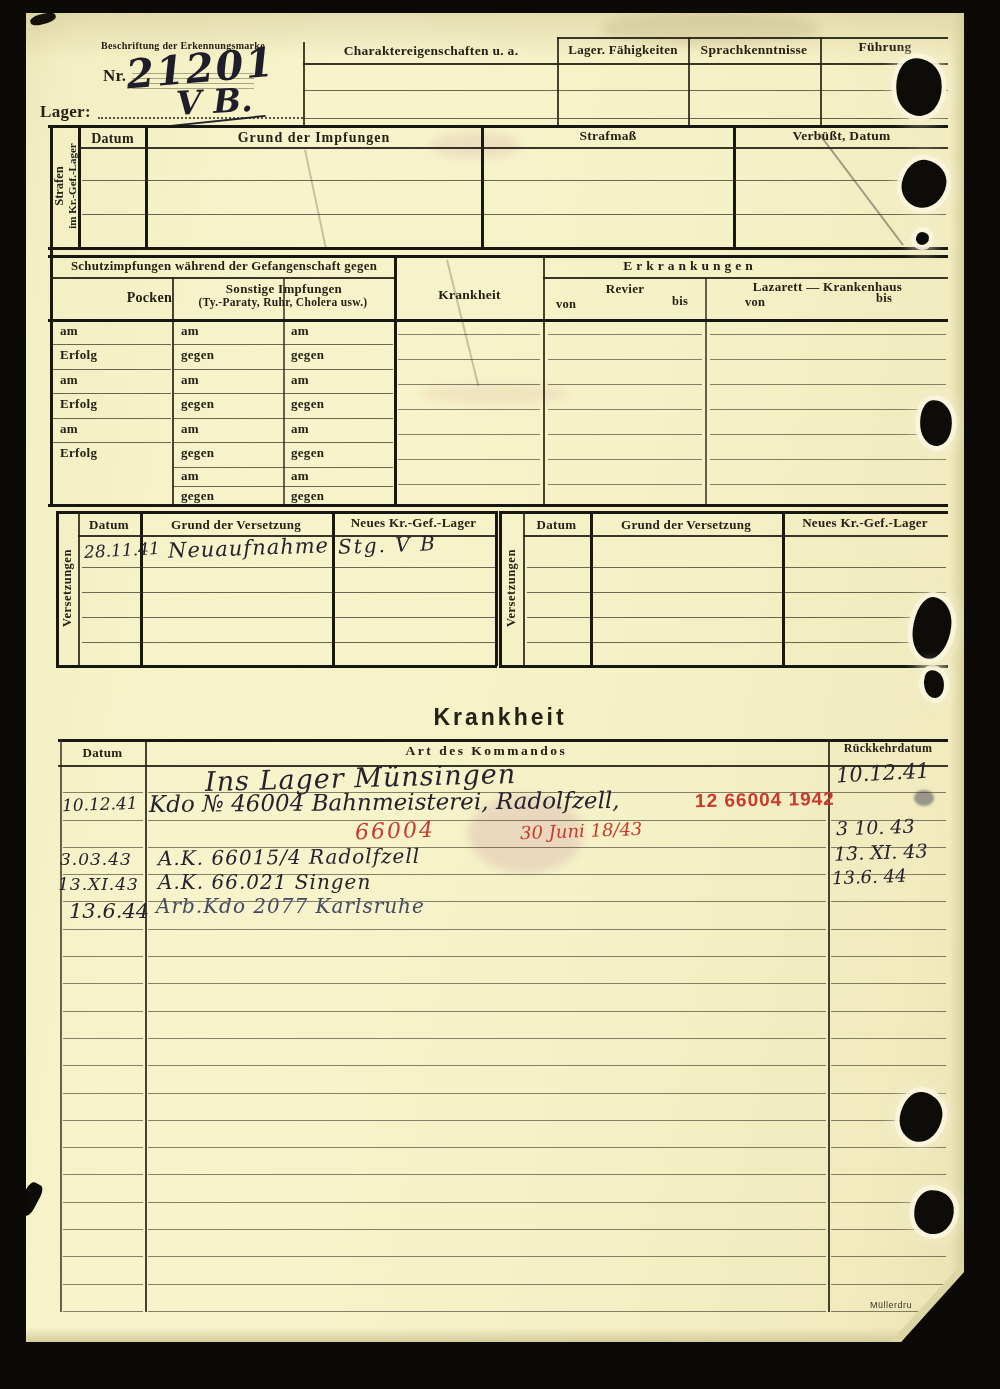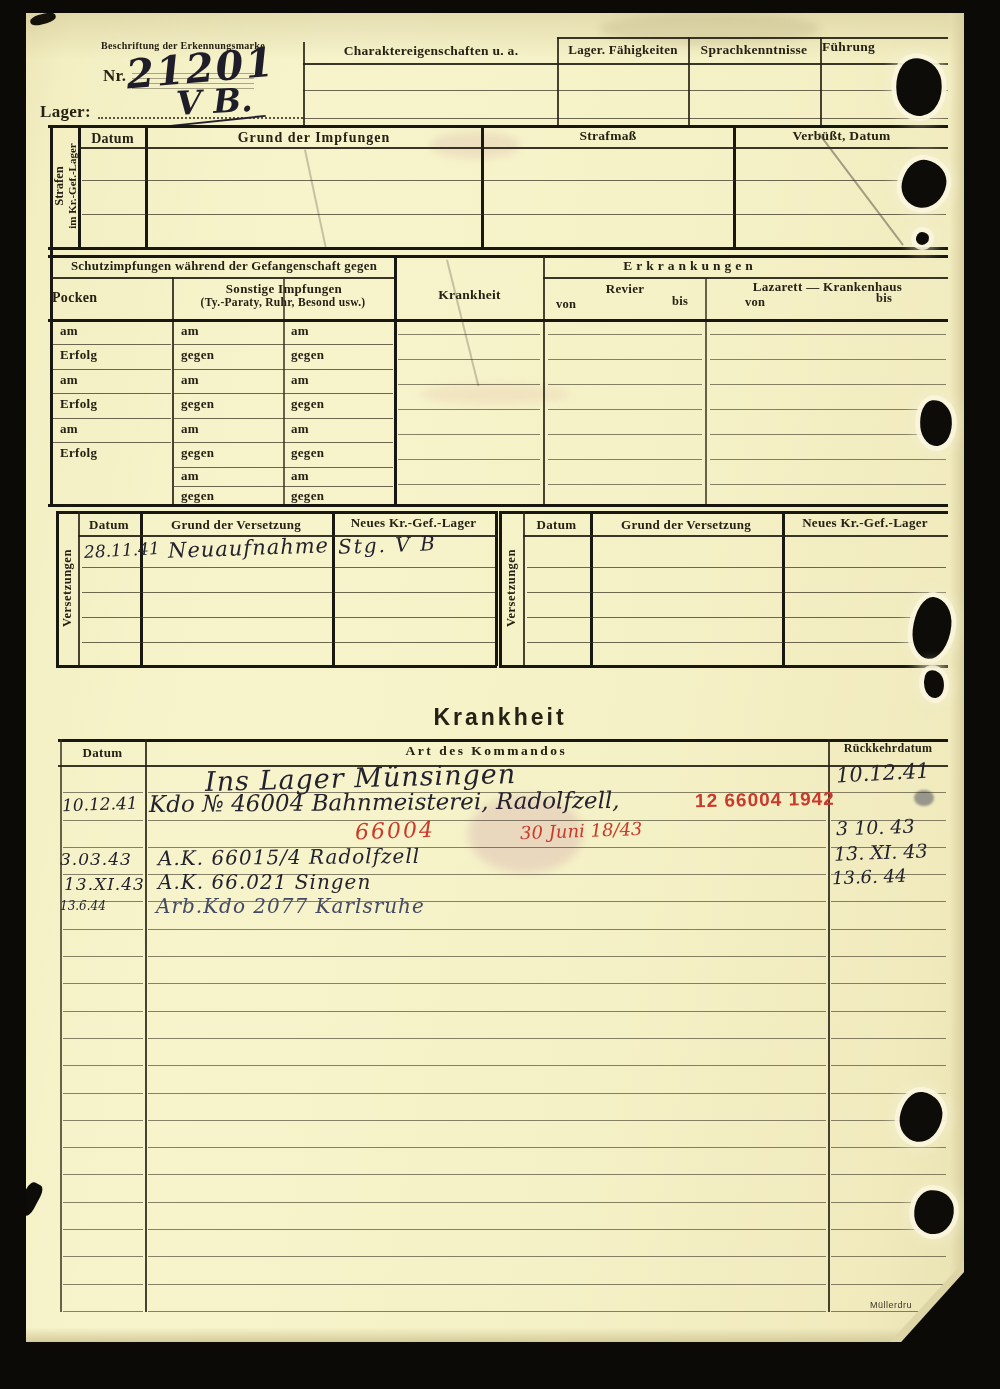--- a/index.html
+++ b/index.html
@@ -53,21 +53,21 @@
       <i class="hl" style="left:132px;top:88px;width:122px;opacity:.55"></i>
       <span class="lbl" style="left:40px;top:102px;font-size:17px">Lager:</span>
       <div class="dotted" style="left:98px;top:104px;width:205px;height:15px"></div>
       <span class="hand" style="left:126px;top:44px;font-size:40px;font-weight:700;letter-spacing:2px;transform:rotate(-5deg);color:#1e1d29">21201</span>
       <span class="hand" style="left:176px;top:82px;font-size:33px;font-weight:700;transform:rotate(-3deg);color:#1e1d29">V B.</span>
       <i class="hl2" style="left:168px;top:120px;width:98px;transform:rotate(-6deg);background:#23222e"></i>
 
       <span class="lbl" style="left:305px;top:43px;width:252px;text-align:center;font-size:13.5px">Charaktereigenschaften u. a.</span>
       <span class="lbl" style="left:559px;top:42px;width:128px;text-align:center;font-size:13px">Lager. Fähigkeiten</span>
       <span class="lbl" style="left:689px;top:42px;width:130px;text-align:center;font-size:13.5px">Sprachkenntnisse</span>
-      <span class="lbl" style="left:822px;top:39px;width:126px;text-align:left;font-size:13.5px">Führung</span>
+      <span class="lbl" style="left:822px;top:39px;width:126px;text-align:center;font-size:13.5px">Führung</span>
 
       <i class="hl2" style="left:557px;top:37px;width:391px"></i>
       <i class="hl2" style="left:303px;top:63px;width:645px"></i>
       <i class="hl" style="left:303px;top:90px;width:645px"></i>
       <i class="hl" style="left:303px;top:118px;width:645px"></i>
       <i class="vl2" style="left:303px;top:42px;height:84px"></i>
       <i class="vl2" style="left:557px;top:37px;height:89px"></i>
       <i class="vl2" style="left:688px;top:37px;height:89px"></i>
       <i class="vl2" style="left:820px;top:37px;height:89px"></i>
     </div>
@@ -101,23 +101,23 @@
       <i class="hl2" style="left:50px;top:277px;width:346px"></i>
       <span class="lbl" style="left:545px;top:258px;width:290px;text-align:center;font-size:13.5px;letter-spacing:4px">Erkrankungen</span>
       <i class="hl2" style="left:543px;top:277px;width:405px"></i>
 
       <i class="vl3" style="left:394px;top:255px;height:250px"></i>
       <i class="vl2" style="left:543px;top:256px;height:249px"></i>
       <i class="vl" style="left:705px;top:277px;height:228px"></i>
       <i class="vl2" style="left:172px;top:277px;height:228px"></i>
       <i class="vl" style="left:283px;top:277px;height:228px"></i>
 
-      <span class="lbl" style="left:52px;top:290px;width:120px;text-align:left;font-size:14px">Pocken</span>
+      <span class="lbl" style="left:52px;top:290px;width:120px;text-align:right;font-size:14px">Pocken</span>
       <span class="lbl" style="left:174px;top:281px;width:220px;text-align:center;font-size:13px">Sonstige Impfungen</span>
-      <span class="lbl" style="left:170px;top:296px;width:226px;text-align:center;font-size:11.5px;font-weight:600">(Ty.-Paraty, Ruhr, Besond usw.)</span>
+      <span class="lbl" style="left:170px;top:296px;width:226px;text-align:center;font-size:11.5px;font-weight:600">(Ty.-Paraty, Ruhr, Cholera usw.)</span>
       <span class="lbl" style="left:396px;top:287px;width:147px;text-align:center;font-size:13.5px">Krankheit</span>
       <span class="lbl" style="left:545px;top:281px;width:160px;text-align:center;font-size:13px">Revier</span>
       <span class="lbl" style="left:556px;top:297px;font-size:12.5px">von</span>
       <span class="lbl" style="left:672px;top:294px;font-size:12.5px">bis</span>
       <span class="lbl" style="left:707px;top:279px;width:241px;text-align:center;font-size:13px">Lazarett — Krankenhaus</span>
       <span class="lbl" style="left:745px;top:295px;font-size:12.5px">von</span>
       <span class="lbl" style="left:876px;top:291px;font-size:12.5px">bis</span>
 
       <i class="hl3" style="left:48px;top:319px;width:900px"></i>
 
@@ -230,25 +230,25 @@
       <span class="hand red" style="left:695px;top:789px;font-size:19px;font-weight:700;letter-spacing:1px;transform:rotate(-1deg);font-style:normal;font-family:'Liberation Sans',sans-serif">12 66004 1942</span>
 
       <span class="hand red" style="left:355px;top:818px;font-size:22px;letter-spacing:2px;transform:rotate(-2deg)">66004</span>
       <span class="hand red" style="left:520px;top:820px;font-size:18px;transform:rotate(-2deg)">30 Juni 18/43</span>
       <span class="hand" style="left:836px;top:816px;font-size:19px;transform:rotate(-2deg)">3 10. 43</span>
 
       <span class="hand" style="left:60px;top:849px;font-size:17px;letter-spacing:1px">3.03.43</span>
       <span class="hand" style="left:158px;top:845px;font-size:20px;letter-spacing:1px;transform:rotate(-.5deg)">A.K. 66015/4   Radolfzell</span>
       <span class="hand" style="left:834px;top:841px;font-size:19px;transform:rotate(-2deg)">13. XI. 43</span>
 
-      <span class="hand" style="left:64px;top:874px;font-size:17px;letter-spacing:1px">13.XI.43</span>
+      <span class="hand" style="left:58px;top:874px;font-size:17px;letter-spacing:1px">13.XI.43</span>
       <span class="hand" style="left:158px;top:870px;font-size:20px;letter-spacing:1px">A.K. 66.021   Singen</span>
       <span class="hand" style="left:832px;top:866px;font-size:18px;transform:rotate(-2deg)">13.6. 44</span>
 
-      <span class="hand" style="left:60px;top:899px;font-size:12px">13.6.44</span>
+      <span class="hand" style="left:69px;top:899px;font-size:21px">13.6.44</span>
       <span class="hand" style="left:156px;top:894px;font-size:20px;letter-spacing:1px;color:#454a63">Arb.Kdo 2077 Karlsruhe</span>
 
       <span class="lbl" style="left:870px;top:1300px;font-size:9px;font-weight:400;letter-spacing:.5px;font-family:'Liberation Sans',sans-serif;color:#3b3626">Müllerdru</span>
     </div>
 
     <div class="pedge" style="left:950px;top:13px;width:14px;height:1330px;background:linear-gradient(to right,rgba(235,228,185,.2),#d8cf9e)"></div>
     <div class="pedge" style="left:24px;top:1328px;width:930px;height:14px;background:linear-gradient(to bottom,rgba(235,228,185,.1),#d5cc9b)"></div>
 
     <div style="position:absolute;left:846px;top:1222px;width:154px;height:168px;background:#ddd5a5;clip-path:polygon(100% 0,100% 100%,0 100%)"></div>
     <div style="position:absolute;left:858px;top:1232px;width:142px;height:158px;background:#0b0a07;clip-path:polygon(100% 0,100% 100%,0 100%)"></div>

